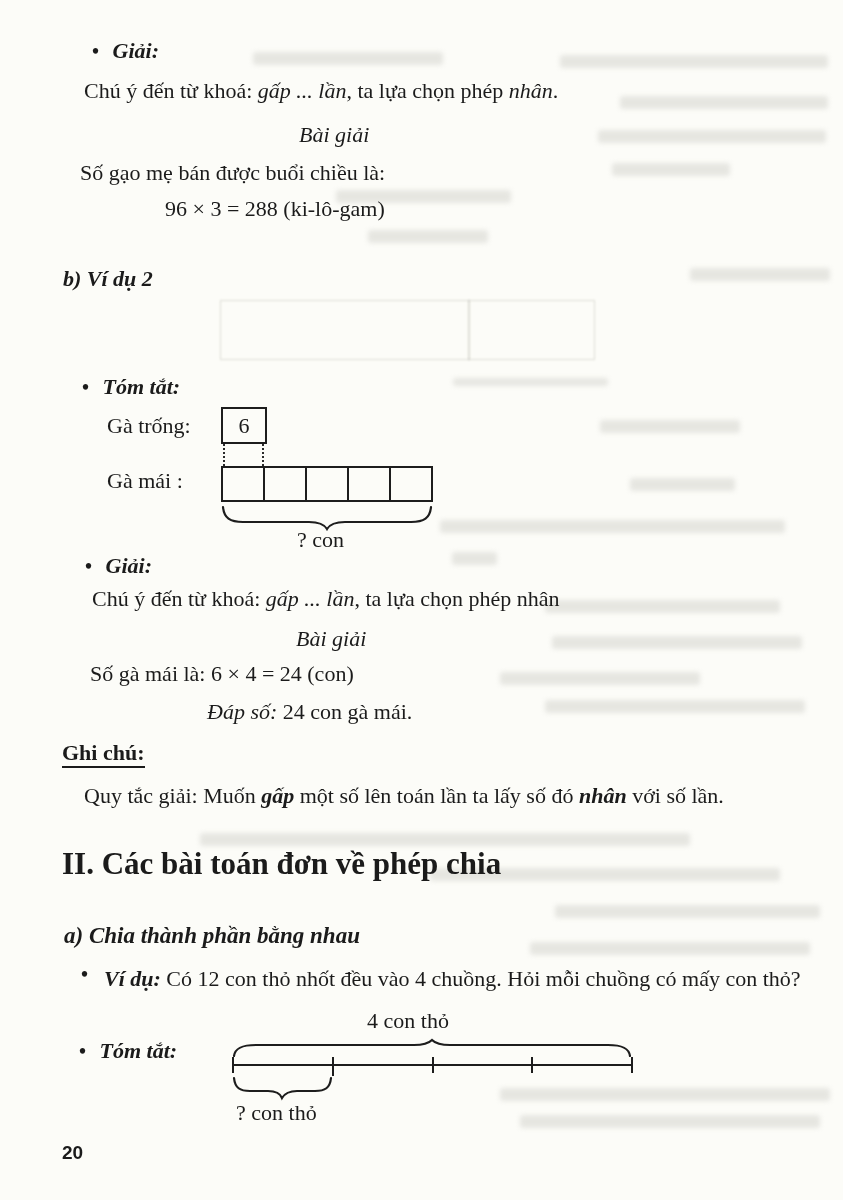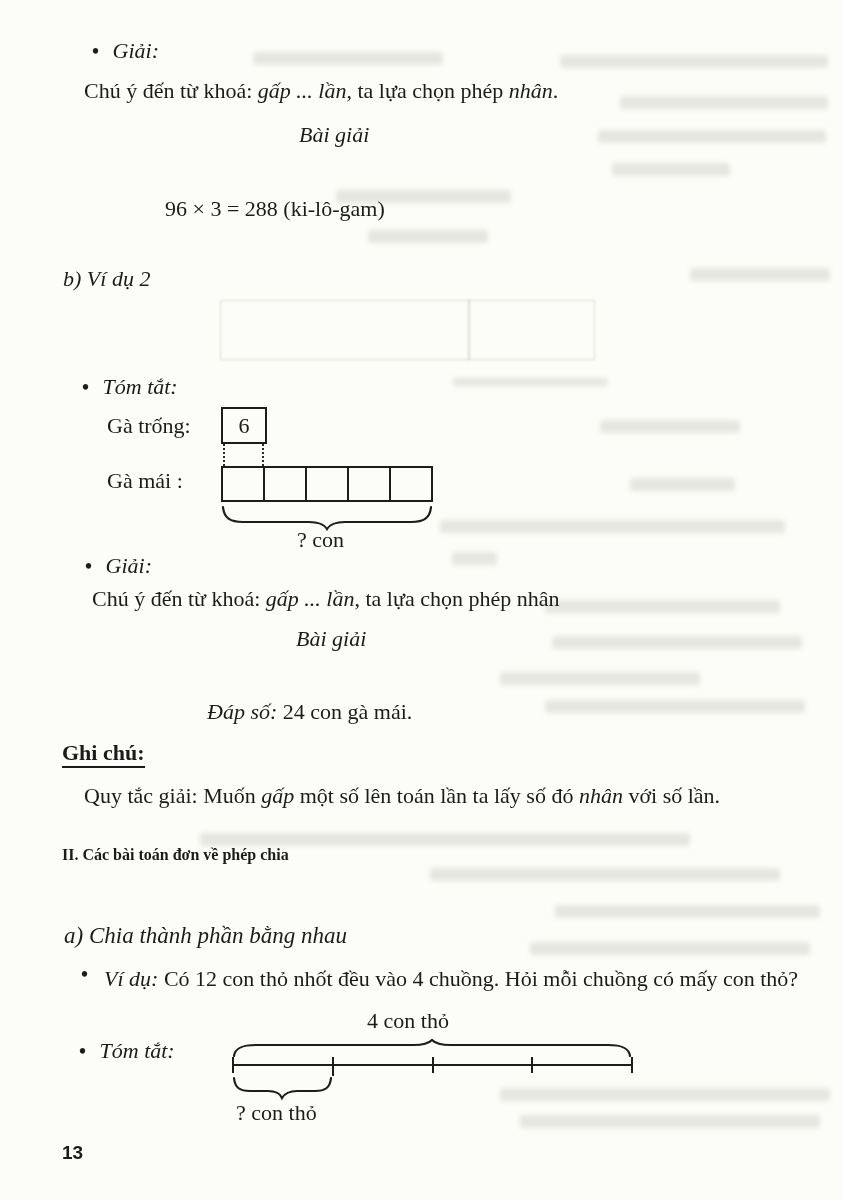--- a/index.html
+++ b/index.html
@@ -9,26 +9,26 @@
     margin:0 auto;
     background:#fcfcf8;
     color:#1b1b1b;
     font-family:"Liberation Serif","DejaVu Serif",serif;
     font-size:22px;
     overflow:hidden;
   }
   .abs{position:absolute;}
   .b{font-weight:bold;}
   .i{font-style:italic;}
-  .bi{font-weight:normal;font-style:italic;}
+  .bi{font-weight:bold;font-style:italic;}
   .line{white-space:nowrap;}
   .just{text-align:justify;line-height:37px;}
   .bullet{font-size:20px;}
   .underlined{border-bottom:2px solid #1b1b1b;padding-bottom:1px;}
-  .h-big{font-size:16px;font-weight:bold;}
+  .h-big{font-size:31px;font-weight:bold;}
   .box{border:2px solid #1d1d1d;background:transparent;box-sizing:border-box;}
   .rowbox{width:44px;height:36px;margin-left:-2px;}
   .rowbox:first-child{margin-left:0;}
   .dotted-v{width:0;border-left:2px dotted #2a2a2a;}
   .tick{width:2px;background:#1d1d1d;}
   .hline{height:2px;background:#1d1d1d;}
   svg.brace{display:block;overflow:visible;}
   svg.brace path{fill:none;stroke:#1d1d1d;stroke-width:2.2;stroke-linecap:round;}
   .pagenum{font-family:"Liberation Sans","DejaVu Sans",sans-serif;font-weight:bold;font-size:19px;}
   
@@ -70,20 +70,21 @@
     <span class="bullet b">•</span>
     <span class="bi" style="margin-left:8px">Giải:</span>
   </div>
 
   <div class="abs line" style="left:84px;top:78px">
     <span>Chú ý đến từ khoá: </span><span class="i">gấp ... lần</span><span>, ta lựa chọn phép </span><span class="i">nhân</span><span>.</span>
   </div>
 
   <div class="abs line i" style="left:299px;top:122px">Bài giải</div>
 
+  <div class="abs line" style="left:80px;top:160px">Số gạo mẹ bán được buổi chiều là:</div>
 
   <div class="abs line" style="left:165px;top:196px">96 × 3 = 288 (ki-lô-gam)</div>
 
 
   <div class="abs line bi" style="left:63px;top:266px">b) Ví dụ 2</div>
 
 
   <div class="abs line" style="left:82px;top:374px">
     <span class="bullet b">•</span>
     <span class="bi" style="margin-left:8px">Tóm tắt:</span>
@@ -110,20 +111,21 @@
     <span class="bullet b">•</span>
     <span class="bi" style="margin-left:8px">Giải:</span>
   </div>
 
   <div class="abs line" style="left:92px;top:586px">
     <span>Chú ý đến từ khoá: </span><span class="i">gấp ... lần</span><span>, ta lựa chọn phép nhân</span>
   </div>
 
   <div class="abs line i" style="left:296px;top:626px">Bài giải</div>
 
+  <div class="abs line" style="left:90px;top:661px">Số gà mái là: 6 × 4 = 24 (con)</div>
 
   <div class="abs line" style="left:207px;top:699px">
     <span class="i">Đáp số:</span>
     <span>24 con gà mái.</span>
   </div>
 
   <div class="abs line" style="left:62px;top:740px">
     <span class="b underlined">Ghi chú:</span>
   </div>
 
@@ -153,15 +155,15 @@
   <div class="abs tick" style="left:232px;top:1057px;height:16px"></div>
   <div class="abs tick" style="left:332px;top:1057px;height:19px"></div>
   <div class="abs tick" style="left:432px;top:1057px;height:16px"></div>
   <div class="abs tick" style="left:531px;top:1057px;height:16px"></div>
   <div class="abs tick" style="left:631px;top:1057px;height:16px"></div>
   <svg class="brace abs" style="left:232px;top:1076px" width="101" height="23" viewBox="0 0 101 23">
     <path d="M2,2 C3,12 8,15 18,15 L36,15 C44,15 48,17 50,22 C53,17 57,15 65,15 L83,15 C93,15 98,12 99,2"></path>
   </svg>
   <div class="abs line" style="left:236px;top:1100px">? con thỏ</div>
 
-  <div class="abs pagenum" style="left:62px;top:1142px">13</div>
+  <div class="abs pagenum" style="left:62px;top:1142px">20</div>
 
 </div>
 
 </body></html>

